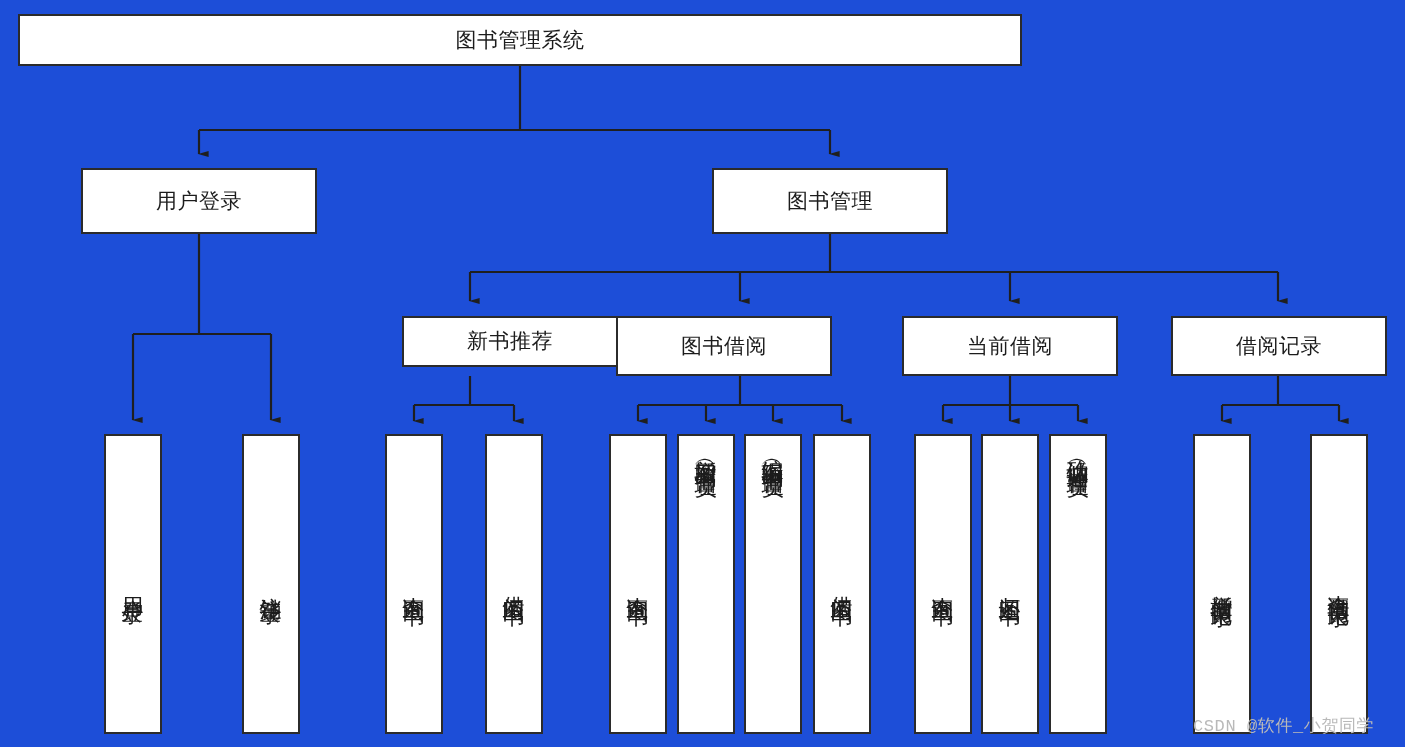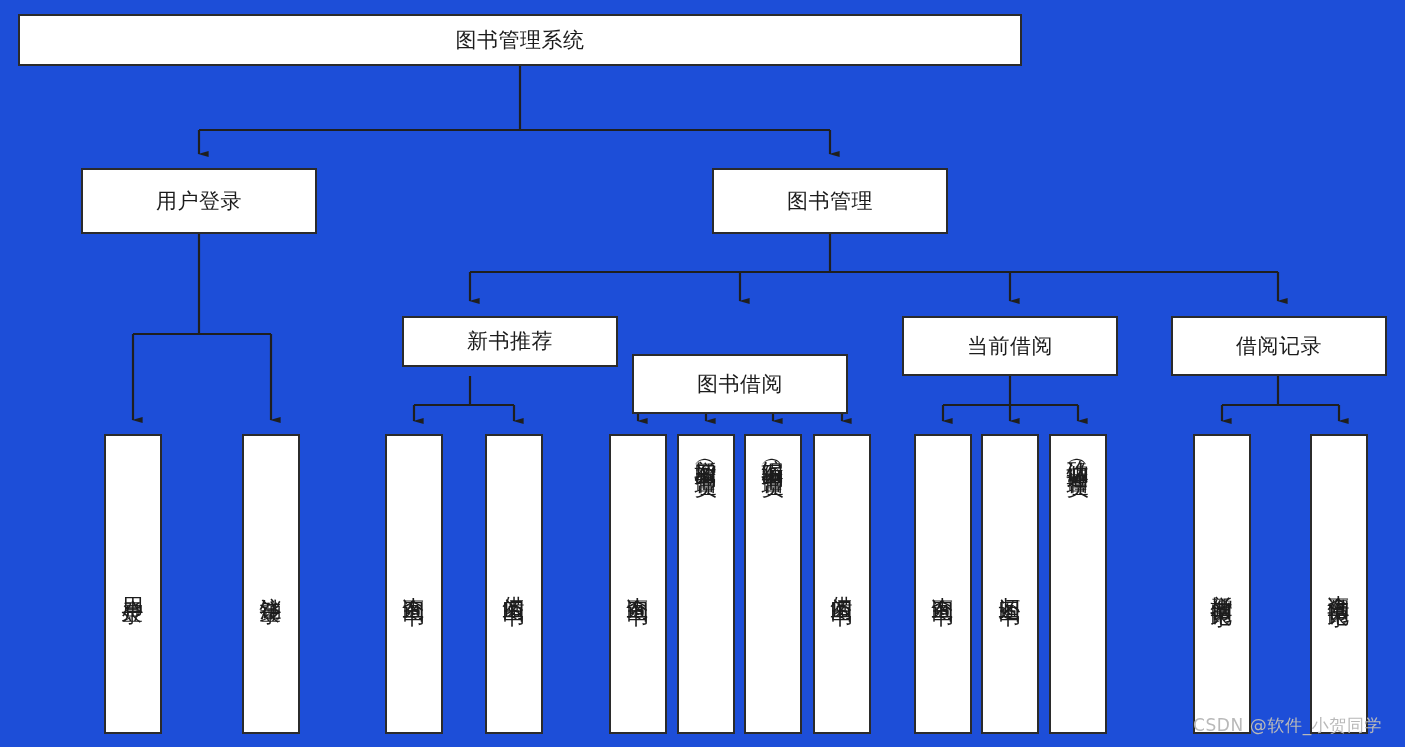--- a/index.html
+++ b/index.html
@@ -69,20 +69,21 @@
   }
   .watermark {
     position: absolute;
     left: 1193px;
     top: 714px;
     font-size: 17px;
     color: #b9b9b9;
     letter-spacing: 0.6px;
     z-index: 5;
     white-space: nowrap;
+    font-family: Liberation Mono, monospace;
   }
 </style>
 </head>
 <body>
 
 <div id="diagram-root">
 
   <svg id="wires" viewBox="0 0 1405 747" width="1405" height="747" xmlns="http://www.w3.org/2000/svg">
     <defs>
       <marker id="arrow" markerWidth="9" markerHeight="11" refX="3" refY="9.6" orient="auto" markerUnits="userSpaceOnUse">
@@ -142,21 +143,21 @@
   </div>
 
   <div class="node horizontal" style="left:712px; top:168px; width:236px; height:66px;font-family:Liberation Serif, serif;">
     <span class="node-label">图书管理</span>
   </div>
 
   <div class="node horizontal" style="left:362px; top:316px; width:216px; height:51px;margin-left:40px;">
     <span class="node-label">新书推荐</span>
   </div>
 
-  <div class="node horizontal" style="left:632px; top:316px; width:216px; height:60px;margin-top:38px;">
+  <div class="node horizontal" style="left:616px; top:316px; width:216px; height:60px;">
     <span class="node-label">图书借阅</span>
   </div>
 
   <div class="node horizontal" style="left:1171px; top:316px; width:216px; height:60px;">
     <span class="node-label">借阅记录</span>
   </div>
 
   <div class="node horizontal" style="left:902px; top:316px; width:216px; height:60px;">
     <span class="node-label">当前借阅</span>
   </div>

